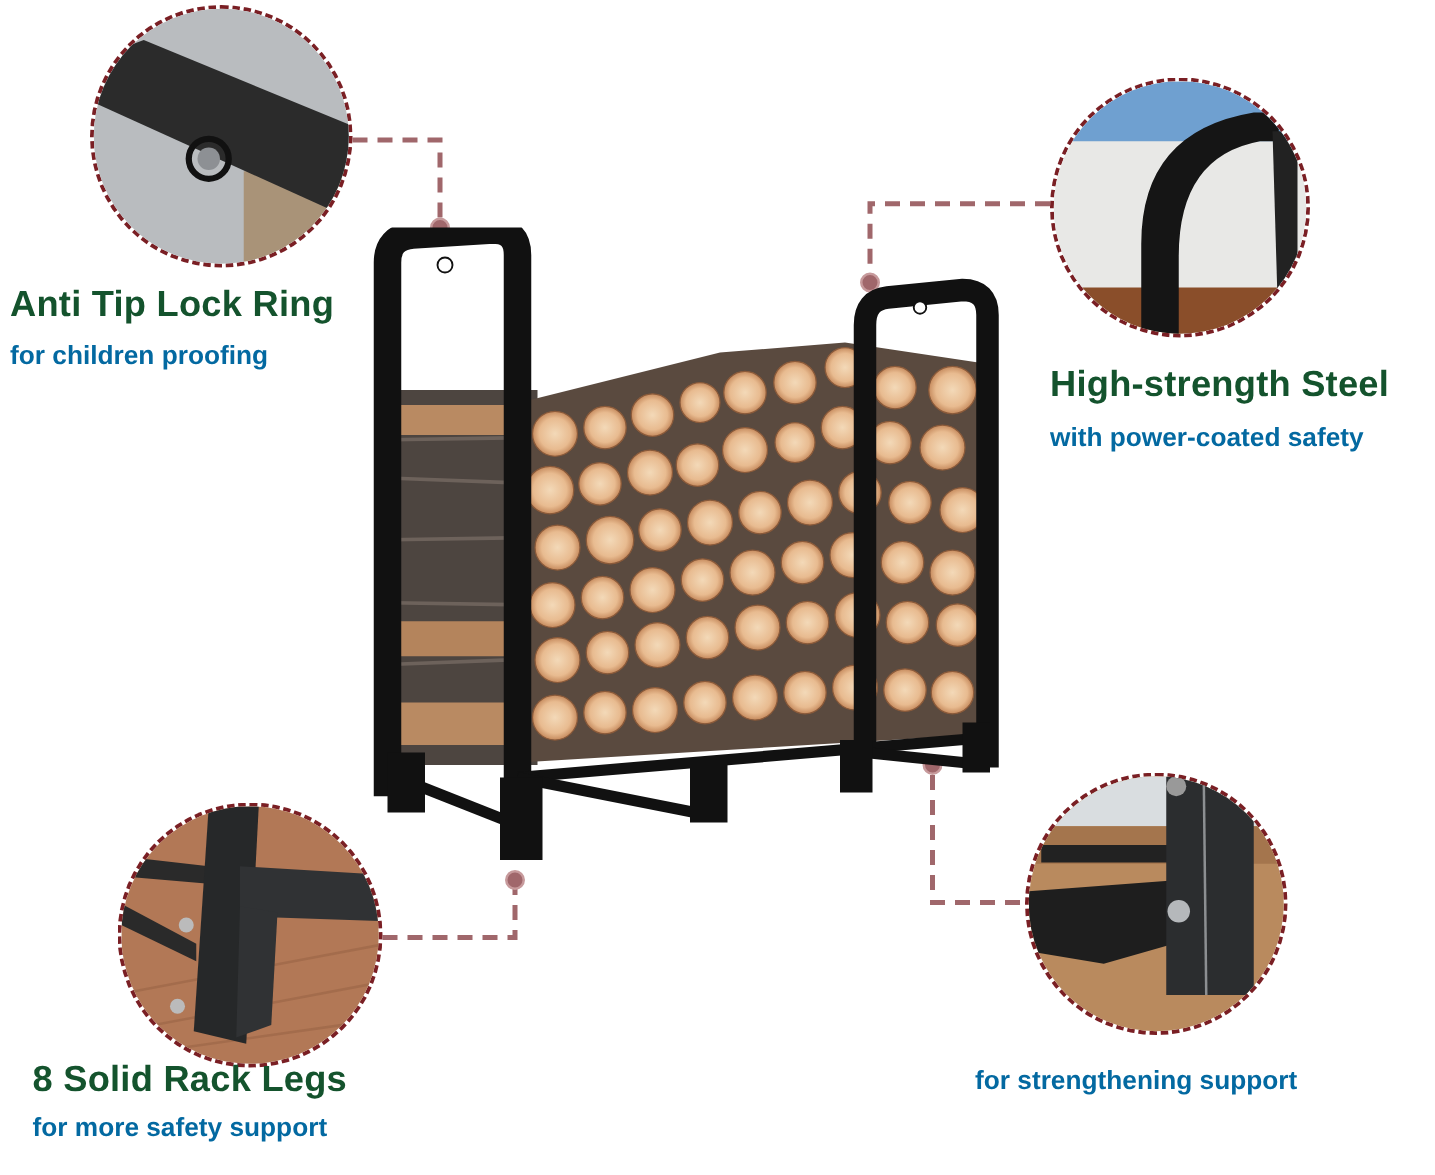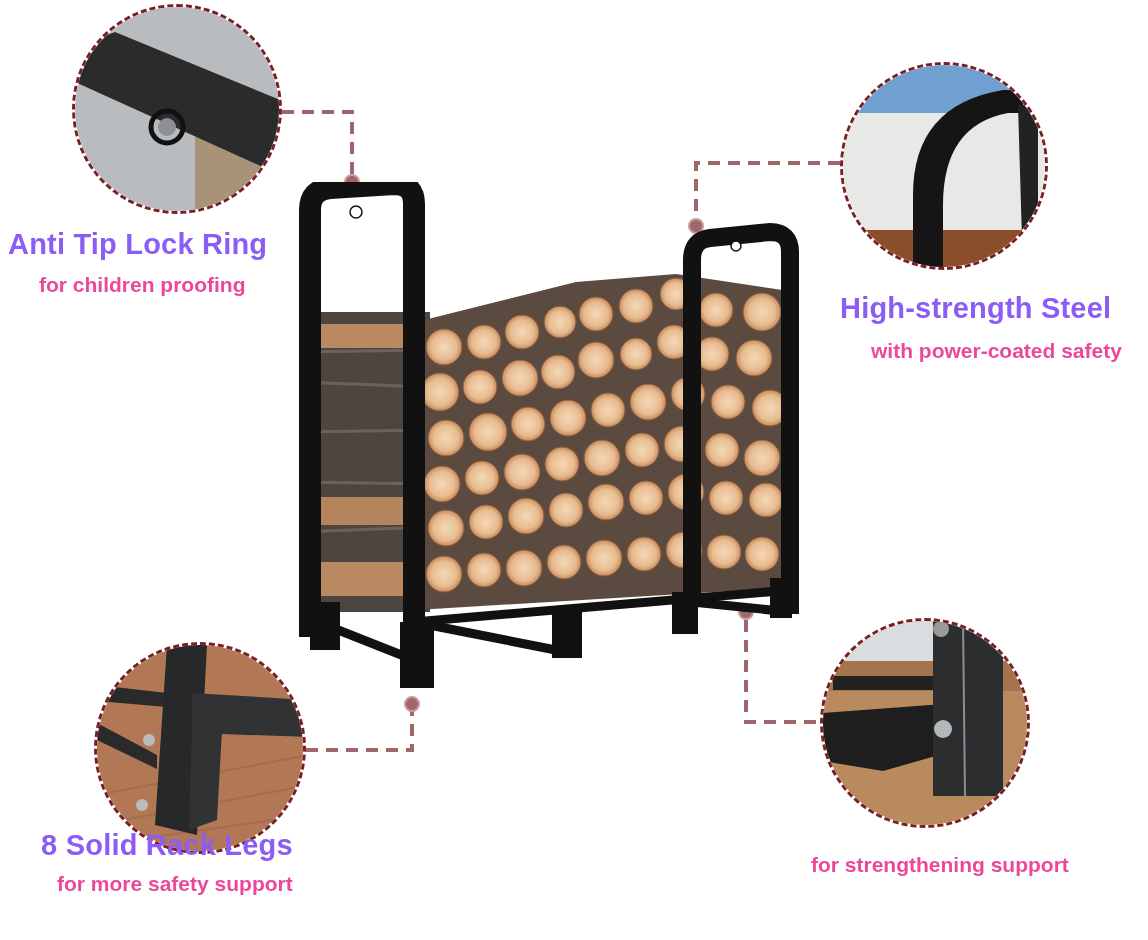--- a/index.html
+++ b/index.html
@@ -1,19 +1,19 @@
 <!DOCTYPE html>
 <html><head>
 <meta charset="utf-8">
 <style>
   html, body { margin:0; padding:0; background:#ffffff; }
   body { width:1148px; height:940px; position:relative; overflow:hidden; font-family:"Liberation Sans", sans-serif; }
   .abs { position:absolute; }
-  .title { font-weight:bold; color:#8b5cf6; font-size:29px; letter-spacing:0.2px; white-space:nowrap; }
-  .sub { font-weight:bold; color:#ec4899; font-size:21px; white-space:nowrap;margin-left:31px; }
+  .title { font-weight:bold; color:#14532d; font-size:29px; letter-spacing:0.2px; white-space:nowrap; }
+  .sub { font-weight:bold; color:#0369a1; font-size:21px; white-space:nowrap; }
   .callout { position:absolute; border-radius:50%; overflow:hidden; border:3px dashed #7a1f24; box-sizing:border-box; }
   svg { display:block; }
 </style>
 </head>
 <body>
 
 <svg class="abs" style="left:0;top:0" width="1148" height="940">
   <g stroke="#a0676b" stroke-width="4" fill="none" stroke-dasharray="12,8">
 
     <polyline points="282,112 352,112 352,176"></polyline>
@@ -191,20 +191,20 @@
 <div class="abs" style="left:8px;top:228px;">
   <div class="title">Anti Tip Lock Ring</div>
   <div class="sub" style="margin-top:12px;">for children proofing</div>
 </div>
 
 <div class="abs" style="left:840px;top:292px;">
   <div class="title">High-strength Steel</div>
   <div class="sub" style="margin-top:14px;">with power-coated safety</div>
 </div>
 
-<div class="abs" style="left:26px;top:829px;text-align:right;">
+<div class="abs" style="left:26px;top:848px;">
   <div class="title">8 Solid Rack Legs</div>
   <div class="sub" style="margin-top:10px;">for more safety support</div>
 </div>
 
 <div class="abs" style="left:780px;top:843px;">
   <div class="sub" style="margin-top:10px;">for strengthening support</div>
 </div>
 
 </body></html>

